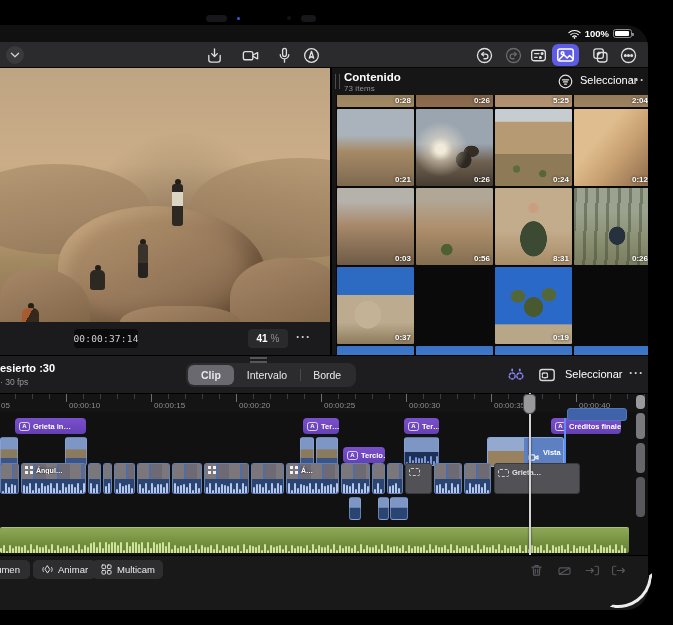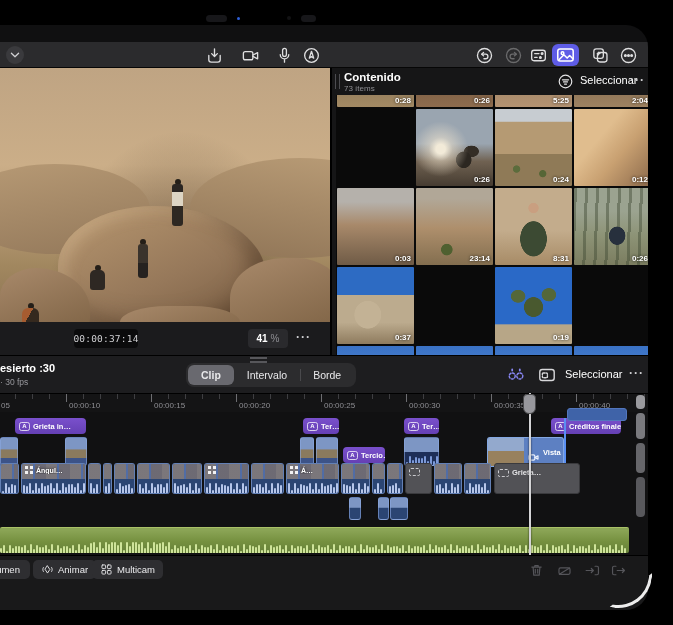--- a/index.html
+++ b/index.html
@@ -170,20 +170,30 @@
 <body>
 
 <div id="device">
   <div class="notch-pill" style="left:206px;width:21px"></div>
   <div class="notch-dot" style="left:237px;top:17px;width:3px;height:3px;background:#2e5fd8"></div>
   <div class="notch-dot" style="left:287px;top:16px;width:4px;height:4px;background:#121214"></div>
   <div class="notch-pill" style="left:301px;width:15px"></div>
 
   <div id="screen">
 
+    <div id="statusbar">
+      <svg width="13" height="10" viewBox="0 0 14 10">
+          <path d="M1 3.5a9 9 0 0 1 12 0M3 5.7a6 6 0 0 1 8 0M5 7.9a3 3 0 0 1 4 0" fill="none" stroke="#fff" stroke-width="1.3" stroke-linecap="round"></path>
+          <circle cx="7" cy="9.2" r=".9" fill="#fff"></circle>
+        </svg>
+      <span>100%</span>
+      <span class="batt">
+          <i></i>
+        </span>
+    </div>
 
     <div id="toolbar">
       <div id="chev-btn">
           <svg viewBox="0 0 20 20" width="100%" height="100%" fill="none" stroke="currentColor" stroke-width="1.4" stroke-linecap="round" stroke-linejoin="round">
             <path d="M6 8l4 4 4-4"></path>
           </svg>
         </div>
       <div class="tbtn" style="left:204px">
           <svg viewBox="0 0 20 20" width="100%" height="100%" fill="none" stroke="currentColor" stroke-width="1.4" stroke-linecap="round" stroke-linejoin="round">
             <path d="M10 3v8M10 11l-3-3M10 11l3-3"></path>
@@ -308,34 +318,37 @@
           </div>
           <div class="cell r1b" style="left: 80px; top: -65px;">
             <span class="dur">0:26</span>
           </div>
           <div class="cell r1c" style="left: 159px; top: -65px;">
             <span class="dur">5:25</span>
           </div>
           <div class="cell r1d" style="left: 238px; top: -65px;">
             <span class="dur">2:04</span>
           </div>
+          <div class="cell rocks-grey-sky" style="left: 1px; top: 14px;">
+            <span class="dur">0:21</span>
+          </div>
           <div class="cell sunset-sit" style="left: 80px; top: 14px;">
             <span class="dur">0:26</span>
           </div>
           <div class="cell hill-scrub" style="left: 159px; top: 14px;">
             <span class="dur">0:24</span>
           </div>
           <div class="cell rock-closeup" style="left: 238px; top: 14px;">
             <span class="dur">0:12</span>
           </div>
           <div class="cell boulders" style="left: 1px; top: 93px;">
             <span class="dur">0:03</span>
           </div>
           <div class="cell boulders-bush" style="left: 80px; top: 93px;">
-            <span class="dur">23:14</span>
+            <span class="dur">0:56</span>
           </div>
           <div class="cell talker" style="left: 159px; top: 93px;">
             <span class="dur">8:31</span>
           </div>
           <div class="cell forest-hiker" style="left: 238px; top: 93px;">
             <span class="dur">0:26</span>
           </div>
           <div class="cell sky-boulders" style="left: 1px; top: 172px;">
             <span class="dur">0:37</span>
           </div>

